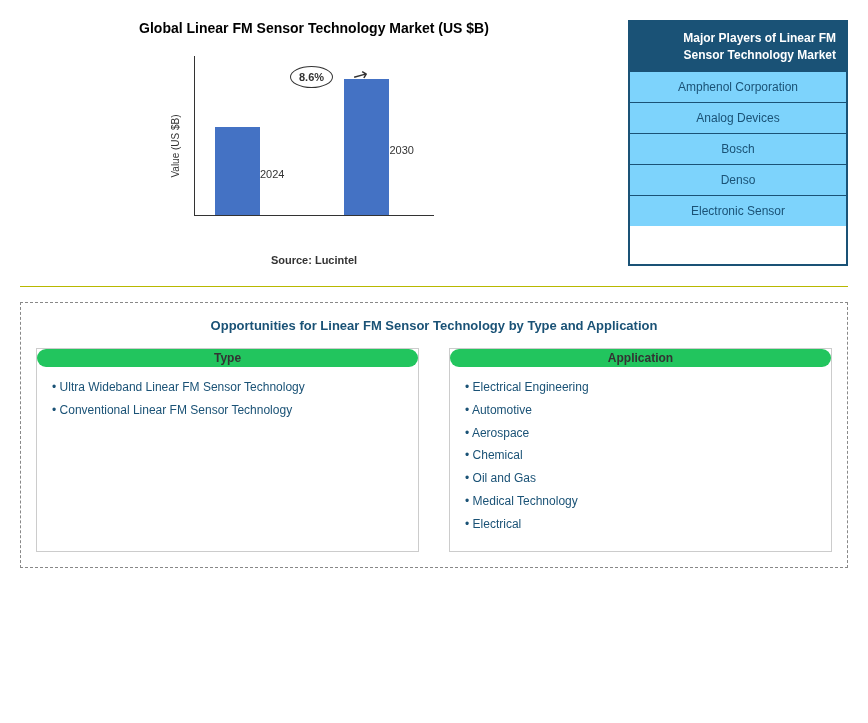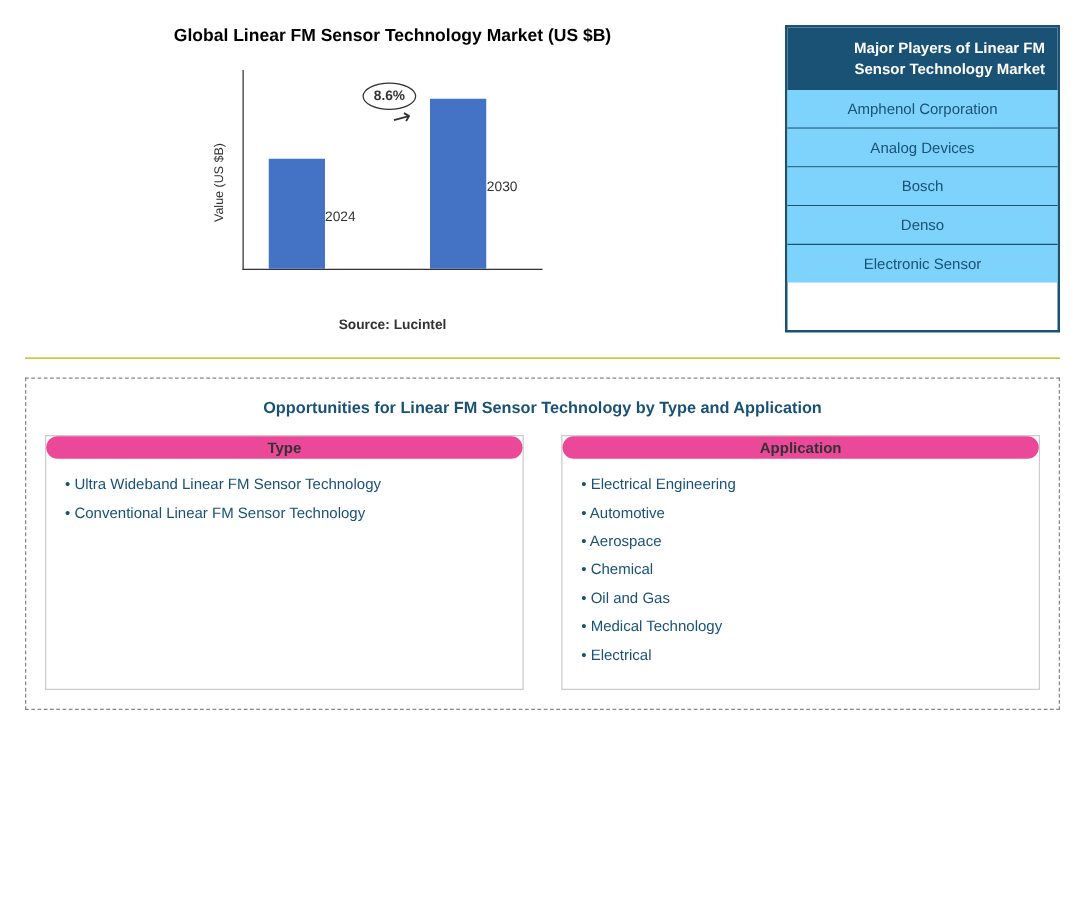--- a/index.html
+++ b/index.html
@@ -79,21 +79,21 @@
       font-size: 11px;
       color: #333;
       margin-top: 5px;
     }
 
     .callout {
       position: absolute;
       top: 10px;
       left: 95px;
       display: flex;
-      flex-direction: column;
+      flex-direction: row;
       align-items: center;
     }
 
     .callout-bubble {
       border: 1.5px solid #333;
       border-radius: 50%;
       padding: 4px 8px;
       font-size: 11px;
       font-weight: bold;
       background: #fff;
@@ -169,21 +169,21 @@
       display: flex;
       gap: 30px;
     }
 
     .opp-column {
       flex: 1;
       border: 1px solid #ccc;
     }
 
     .opp-header {
-      background: #ec4899;
+      background: #22c55e;
       font-size: 12px;
       font-weight: bold;
       text-align: center;
       padding: 2px;
       color: #333;
       border-radius: 12px;
     }
 
     .opp-body {
       padding: 12px 15px;

